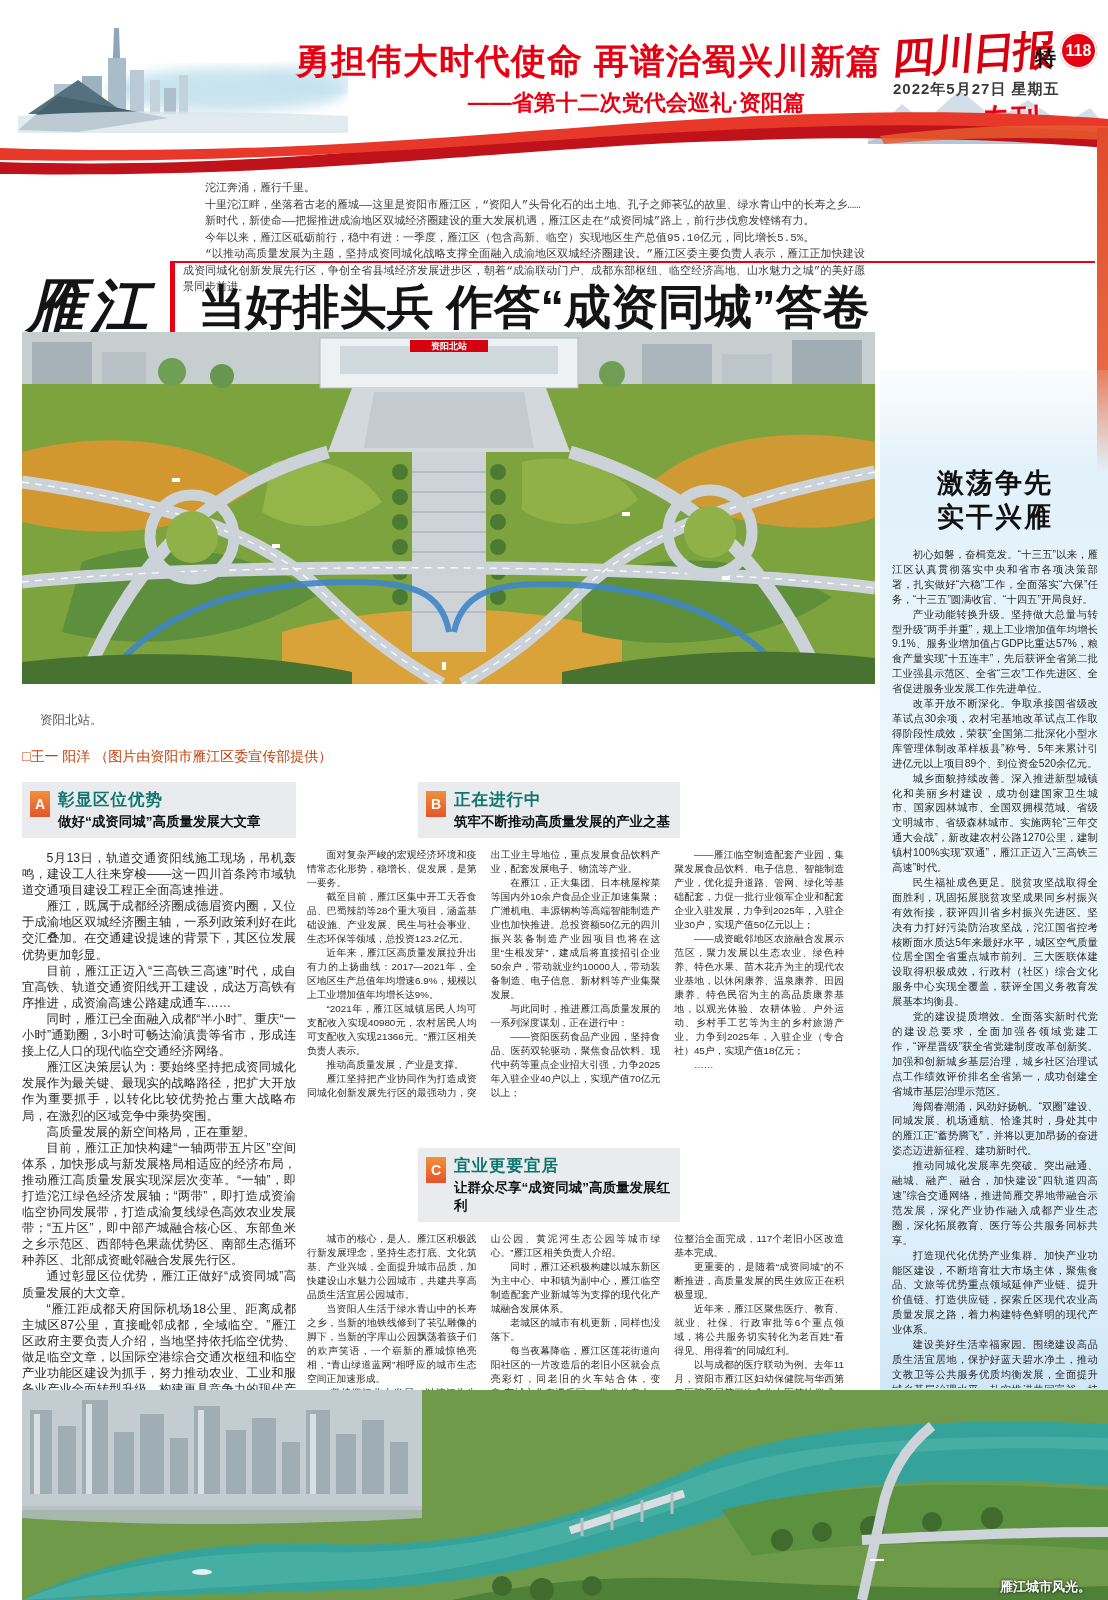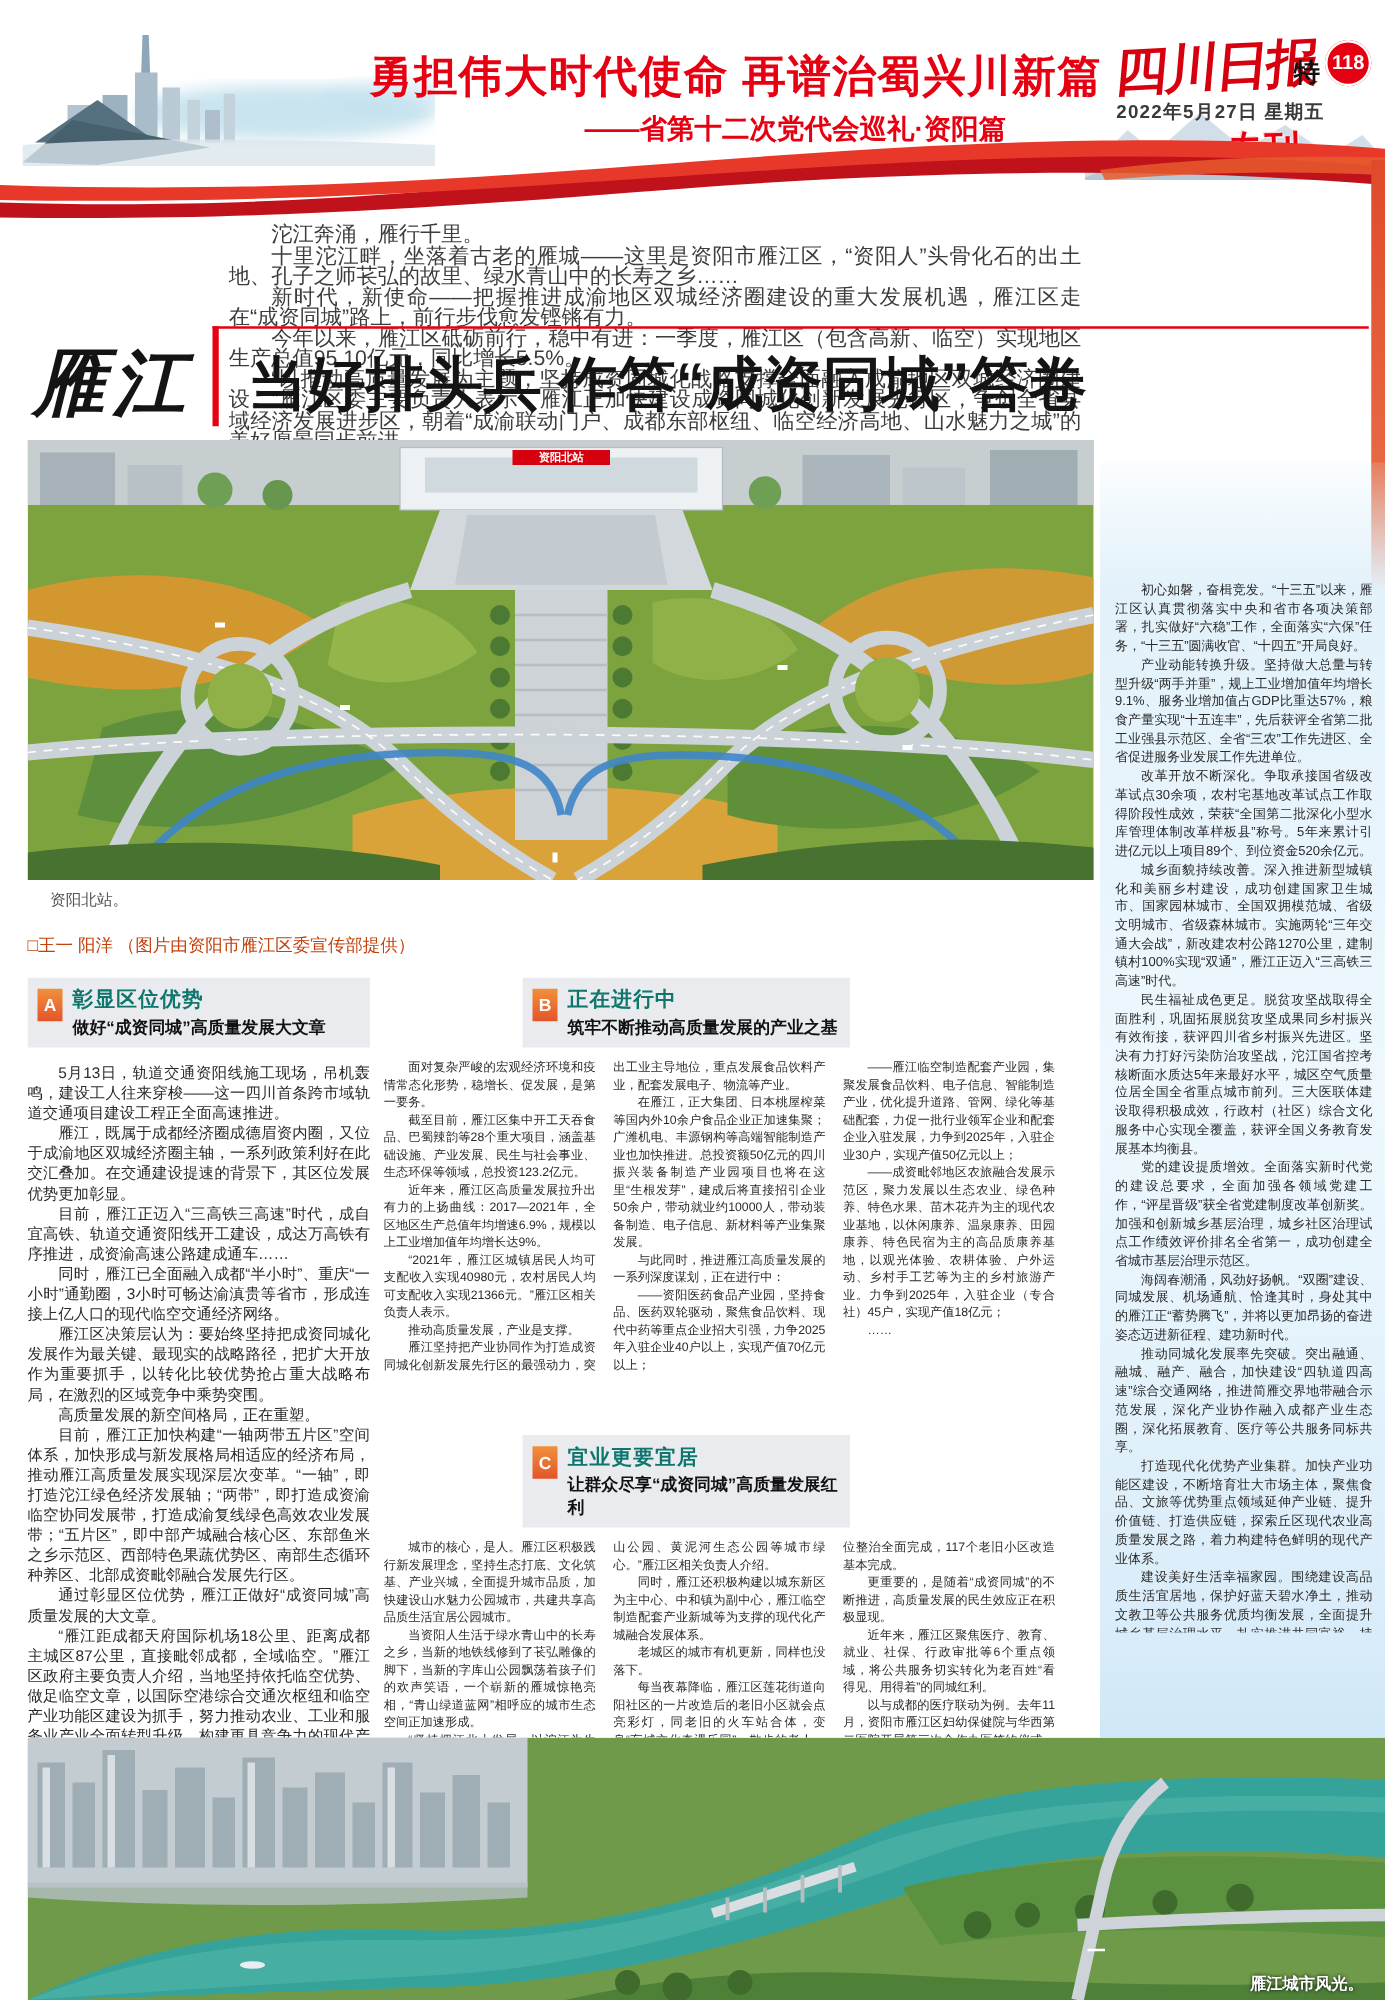--- a/index.html
+++ b/index.html
@@ -19,32 +19,32 @@
   #edition-label{position:absolute;left:1035px;top:44px;font-size:21px;font-weight:900;color:#111;}
   #edition-badge{position:absolute;left:1060px;top:32px;width:37px;height:37px;border-radius:50%;
     background:#e60012;color:#fff;font-weight:900;font-size:16px;line-height:37px;text-align:center;
     box-shadow:0 0 0 2px #fff inset;}
   #issue-date{position:absolute;left:893px;top:80px;font-size:15px;font-weight:700;color:#3a3a3a;
     letter-spacing:1px;white-space:nowrap;}
   #special-label{position:absolute;left:982px;top:100px;font-size:29px;font-weight:900;color:#e60012;
     text-shadow:1px 1px 0 #fff,-1px -1px 0 #ffd9d9;transform:rotate(-2deg);}
   
   #intro{position:absolute;left:183px;top:180px;width:682px;
-    font-family:Liberation Sans, sans-serif;font-size:17px;line-height:16.5px;
+    font-family:Liberation Mono, monospace;font-size:11px;line-height:16.5px;
     color:#3c3c3c;text-align:justify;}
   #intro p{margin:0;text-indent:2em;}
   
   #kicker{position:absolute;left:26px;top:268px;font-size:58px;font-weight:700;color:#141414;
     font-family:"DejaVu Serif","Liberation Serif",serif;letter-spacing:6px;white-space:nowrap;font-style:italic;}
   #head-rule{position:absolute;left:170px;top:261px;width:925px;height:2px;background:#e60012;}
   #head-bracket{position:absolute;left:170px;top:261px;width:5px;height:80px;background:#e60012;}
   #headline{position:absolute;left:194px;top:276px;width:680px;font-size:47px;font-weight:900;
     color:#141414;letter-spacing:0px;white-space:nowrap;text-align:center;}
   
-  #main-photo{position:absolute;left:22px;top:352px;width:853px;height:396px;overflow:hidden;}
+  #main-photo{position:absolute;left:22px;top:332px;width:853px;height:396px;overflow:hidden;}
   #main-caption{position:absolute;left:40px;top:712px;font-size:12.5px;color:#555;
     font-family:"DejaVu Serif","Liberation Serif",serif;}
   #byline{position:absolute;left:22px;top:748px;font-size:14px;font-weight:400;color:#c2410c;}
   #bottom-photo{position:absolute;left:22px;top:1390px;width:1086px;height:210px;overflow:hidden;}
   #bottom-caption{position:absolute;left:1000px;top:1578px;font-size:13px;color:#fff;font-weight:700;
     text-shadow:0 0 3px #000;white-space:nowrap;}
   
   .sec-header{background:#e9ebee;position:relative;padding:7px 8px 7px 36px;box-sizing:border-box;}
   .sec-badge{position:absolute;left:8px;top:9px;width:20px;height:26px;color:#fff;font-weight:900;
     font-size:14px;line-height:26px;text-align:center;
@@ -224,20 +224,24 @@
     </g>
 
     <path d="M0,330 C120,316 240,322 330,340 L330,352 L0,352 Z" fill="#47722f"></path>
     <path d="M853,326 C740,314 640,320 540,340 L540,352 L853,352 Z" fill="#47722f"></path>
   </svg>
 </div>
 <div id="main-caption">资阳北站。</div>
 <div id="byline">□王一 阳洋 （图片由资阳市雁江区委宣传部提供）</div>
 
 <div id="sidebar">
+  <div id="sidebar-title">
+    <div>激荡争先</div>
+    <div>实干兴雁</div>
+  </div>
   <div id="sidebar-text">
       <p>初心如磐，奋楫竞发。“十三五”以来，雁江区认真贯彻落实中央和省市各项决策部署，扎实做好“六稳”工作，全面落实“六保”任务，“十三五”圆满收官、“十四五”开局良好。</p>
       <p>产业动能转换升级。坚持做大总量与转型升级“两手并重”，规上工业增加值年均增长9.1%、服务业增加值占GDP比重达57%，粮食产量实现“十五连丰”，先后获评全省第二批工业强县示范区、全省“三农”工作先进区、全省促进服务业发展工作先进单位。</p>
       <p>改革开放不断深化。争取承接国省级改革试点30余项，农村宅基地改革试点工作取得阶段性成效，荣获“全国第二批深化小型水库管理体制改革样板县”称号。5年来累计引进亿元以上项目89个、到位资金520余亿元。</p>
       <p>城乡面貌持续改善。深入推进新型城镇化和美丽乡村建设，成功创建国家卫生城市、国家园林城市、全国双拥模范城、省级文明城市、省级森林城市。实施两轮“三年交通大会战”，新改建农村公路1270公里，建制镇村100%实现“双通”，雁江正迈入“三高铁三高速”时代。</p>
       <p>民生福祉成色更足。脱贫攻坚战取得全面胜利，巩固拓展脱贫攻坚成果同乡村振兴有效衔接，获评四川省乡村振兴先进区。坚决有力打好污染防治攻坚战，沱江国省控考核断面水质达5年来最好水平，城区空气质量位居全国全省重点城市前列。三大医联体建设取得积极成效，行政村（社区）综合文化服务中心实现全覆盖，获评全国义务教育发展基本均衡县。</p>
       <p>党的建设提质增效。全面落实新时代党的建设总要求，全面加强各领域党建工作，“评星晋级”获全省党建制度改革创新奖。加强和创新城乡基层治理，城乡社区治理试点工作绩效评价排名全省第一，成功创建全省城市基层治理示范区。</p>
       <p>海阔春潮涌，风劲好扬帆。“双圈”建设、同城发展、机场通航、恰逢其时，身处其中的雁江正“蓄势腾飞”，并将以更加昂扬的奋进姿态迈进新征程、建功新时代。</p>
       <p>推动同城化发展率先突破。突出融通、融城、融产、融合，加快建设“四轨道四高速”综合交通网络，推进简雁交界地带融合示范发展，深化产业协作融入成都产业生态圈，深化拓展教育、医疗等公共服务同标共享。</p>
       <p>打造现代化优势产业集群。加快产业功能区建设，不断培育壮大市场主体，聚焦食品、文旅等优势重点领域延伸产业链、提升价值链、打造供应链，探索丘区现代农业高质量发展之路，着力构建特色鲜明的现代产业体系。</p>

